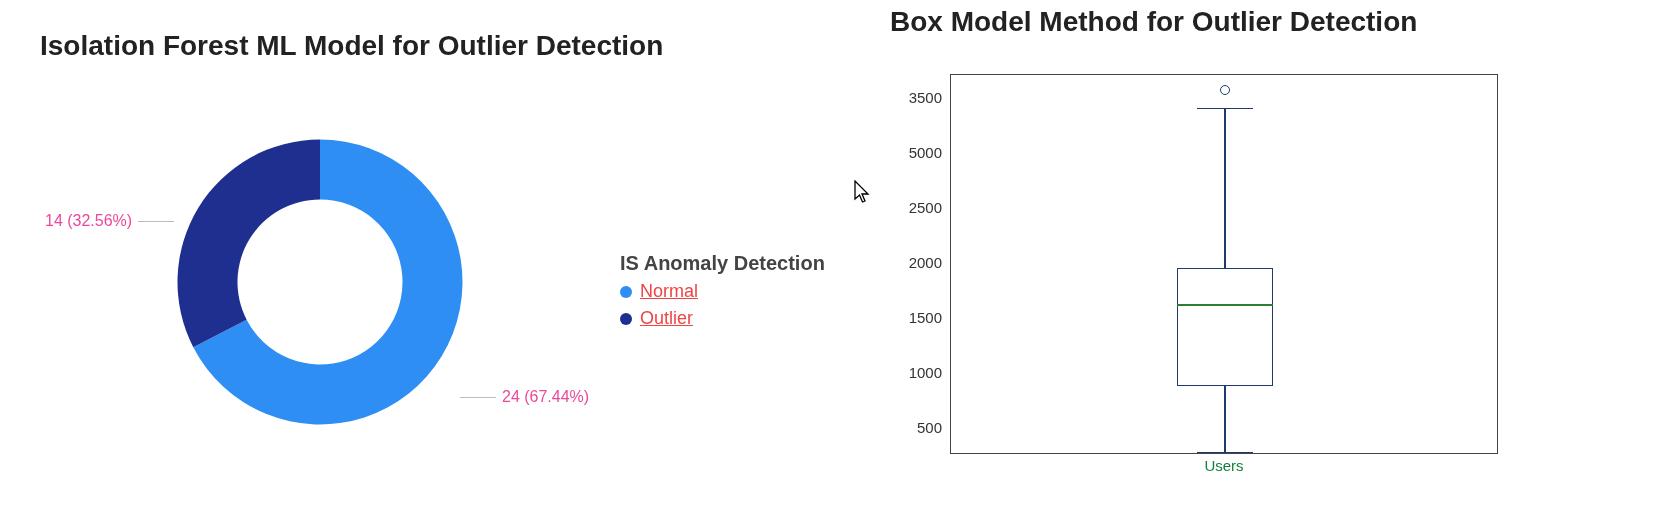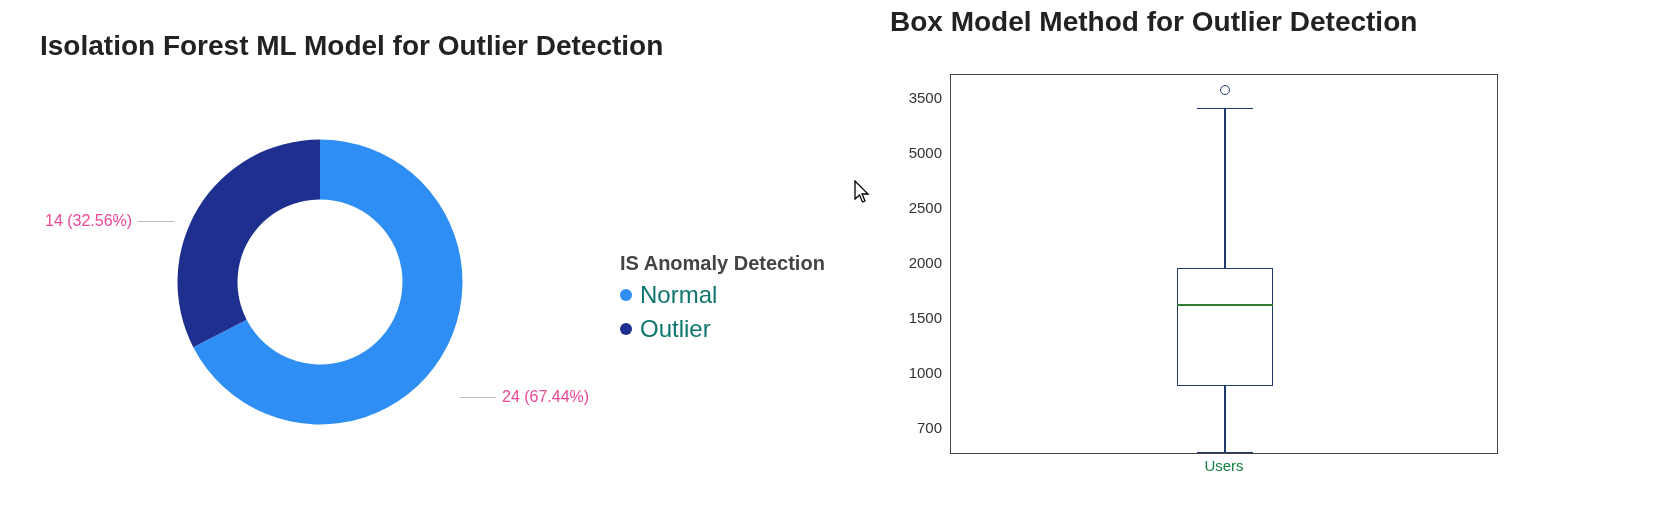--- a/index.html
+++ b/index.html
@@ -17,21 +17,21 @@
   .callout{position:absolute;display:flex;align-items:center;}
   .callout .line{height:1px;background:#bdbdbd;}
   .callout .txt{color:#ec4899;font-size:16px;white-space:nowrap;}
   .callout.outlier{left:5px;top:150px;}
   .callout.outlier .txt{margin-right:6px;}
   .callout.outlier .line{width:36px;}
   .callout.normal{left:420px;top:326px;}
   .callout.normal .line{width:36px;margin-right:6px;}
   .legend{position:absolute;left:580px;top:190px;}
   .legend-title{font-weight:600;color:#444;font-size:20px;}
-  .legend-item{display:flex;align-items:center;font-size:24px;color:#0f766e;margin:6px 0;}
+  .legend-item{display:flex;align-items:center;font-size:18px;color:#ef4444;margin:6px 0;text-decoration:underline;}
   .swatch{width:12px;height:12px;border-radius:50%;margin-right:8px;display:inline-block;}
   
   .boxplot-area{position:relative;margin-top:36px;width:700px;}
   .plot-frame{position:relative;margin-left:60px;width:548px;height:380px;border:1.5px solid #444;box-sizing:border-box;background:#fff;}
   .ytick{position:absolute;right:100%;transform:translateY(-50%);padding-right:9px;font-size:15px;color:#333;text-align:right;width:50px;}
   .xlabel{position:absolute;left:0;right:0;top:100%;text-align:center;font-size:15px;color:#15803d;padding-top:4px;}
   .bp-median{position:absolute;background:#2e7d32;height:1.5px;}
   .bp-box{position:absolute;border:1.2px solid #1f3b6e;background:rgba(255,255,255,0);box-sizing:border-box;}
   .bp-whisker{position:absolute;background:#1f3b6e;width:1.2px;}
   .bp-cap{position:absolute;background:#1f3b6e;height:1.2px;}
@@ -79,21 +79,21 @@
       </div>
     </div>
   </div>
 
   <div class="panel right">
     <div class="title right">Box Model Method for Outlier Detection</div>
 
     <div class="boxplot-area">
       <div class="plot-frame" id="plot-frame">
         <div class="xlabel">Users</div>
-      <div class="ytick" style="top: 352.464px;">700</div>
+      <div class="ytick" style="top: 352.464px;">500</div>
           <div class="ytick" style="top: 297.391px;">1000</div>
           <div class="ytick" style="top: 242.319px; text-align: right;">1500</div>
           <div class="ytick" style="top: 187.246px;">2000</div>
           <div class="ytick" style="top: 132.174px;">2500</div>
           <div class="ytick" style="top: 77.1014px;">5000</div>
           <div class="ytick" style="top: 22.029px;">3500</div>
           <div class="bp-box" style="left: 226px; width: 96px; top: 192.754px; height: 117.855px;"></div>
           <div class="bp-median" style="left: 226px; width: 96px; top: 229.101px;"></div>
           <div class="bp-whisker" style="left: 273.4px; top: 33.0435px; height: 159.71px;"></div>
           <div class="bp-cap" style="left: 246px; width: 56px; top: 33.0435px;"></div>

